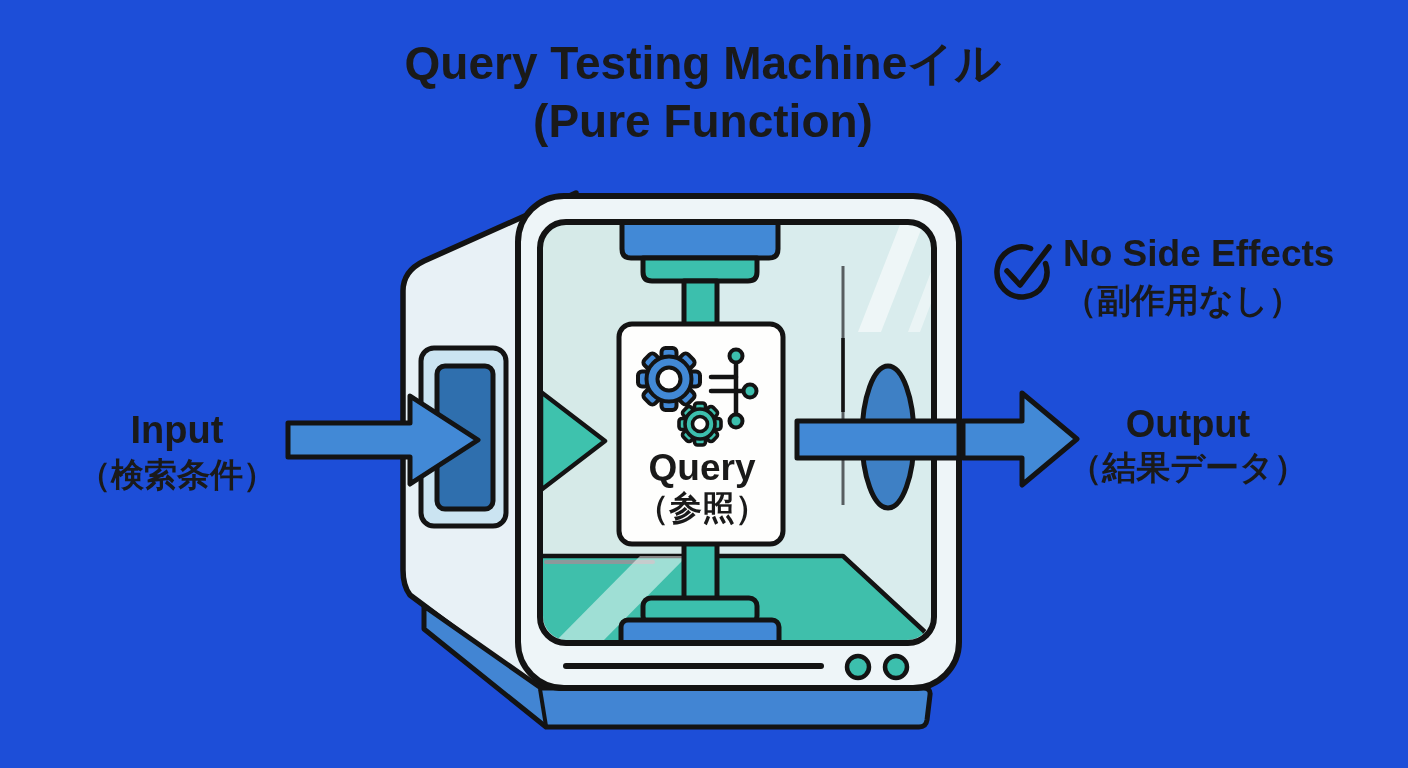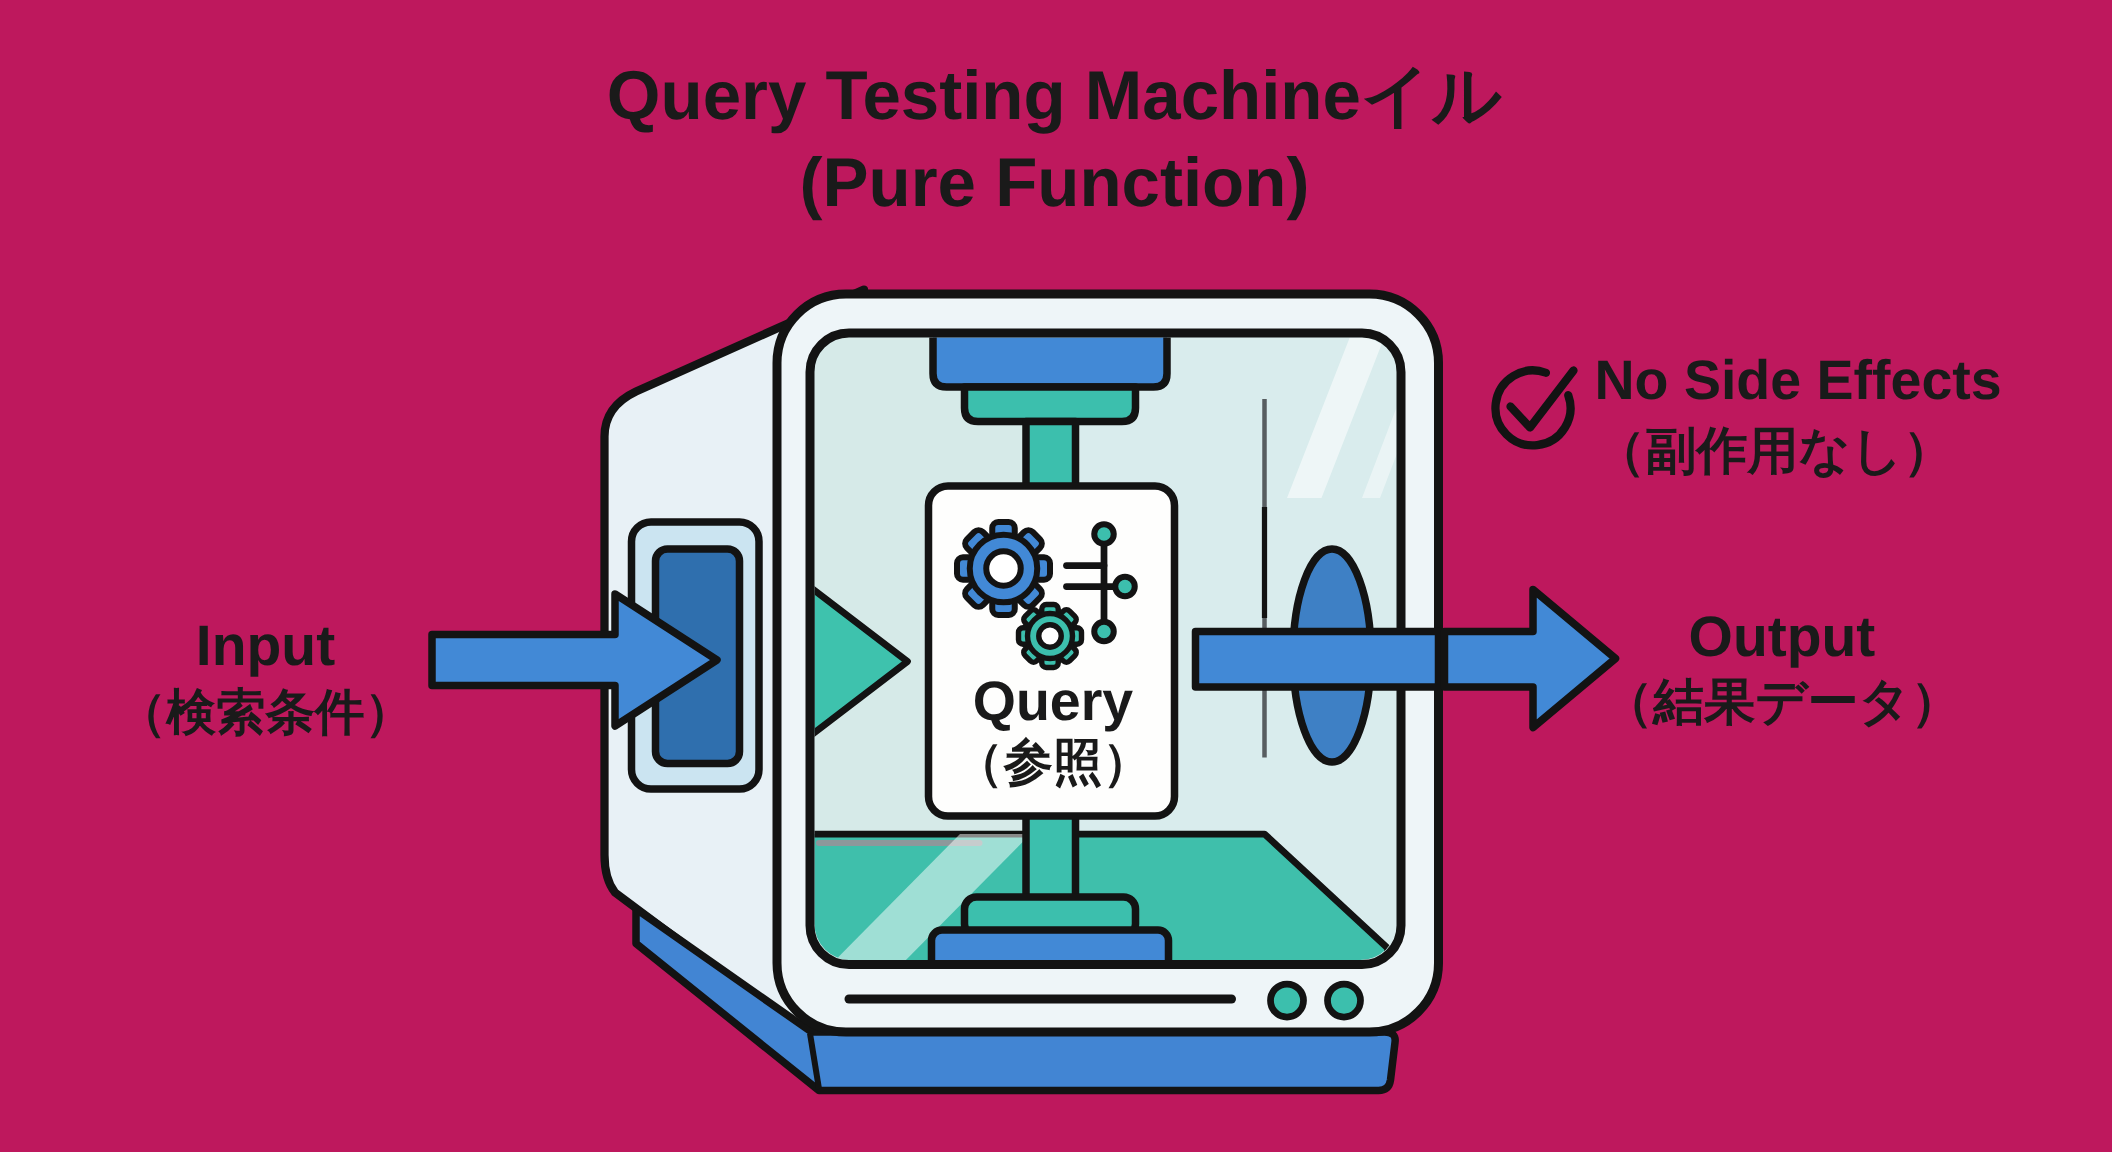--- a/index.html
+++ b/index.html
@@ -1,19 +1,19 @@
 <!DOCTYPE html>
 <html><head>
 <meta charset="utf-8">
 <style>
   html,body { margin:0; padding:0; }
   .stage {
     position:relative;
     width:1408px; height:768px;
-    background:#be185d;
+    background:#1d4ed8;
     overflow:hidden;
     font-family:"Liberation Sans", sans-serif;
   }
   .stage svg { position:absolute; left:0; top:0; display:block; }
   text {
     font-family:"Liberation Sans", sans-serif;
     font-weight:700;
     fill:#1a1a1a;
   }
   .outl { stroke:#131313; stroke-linejoin:round; }

